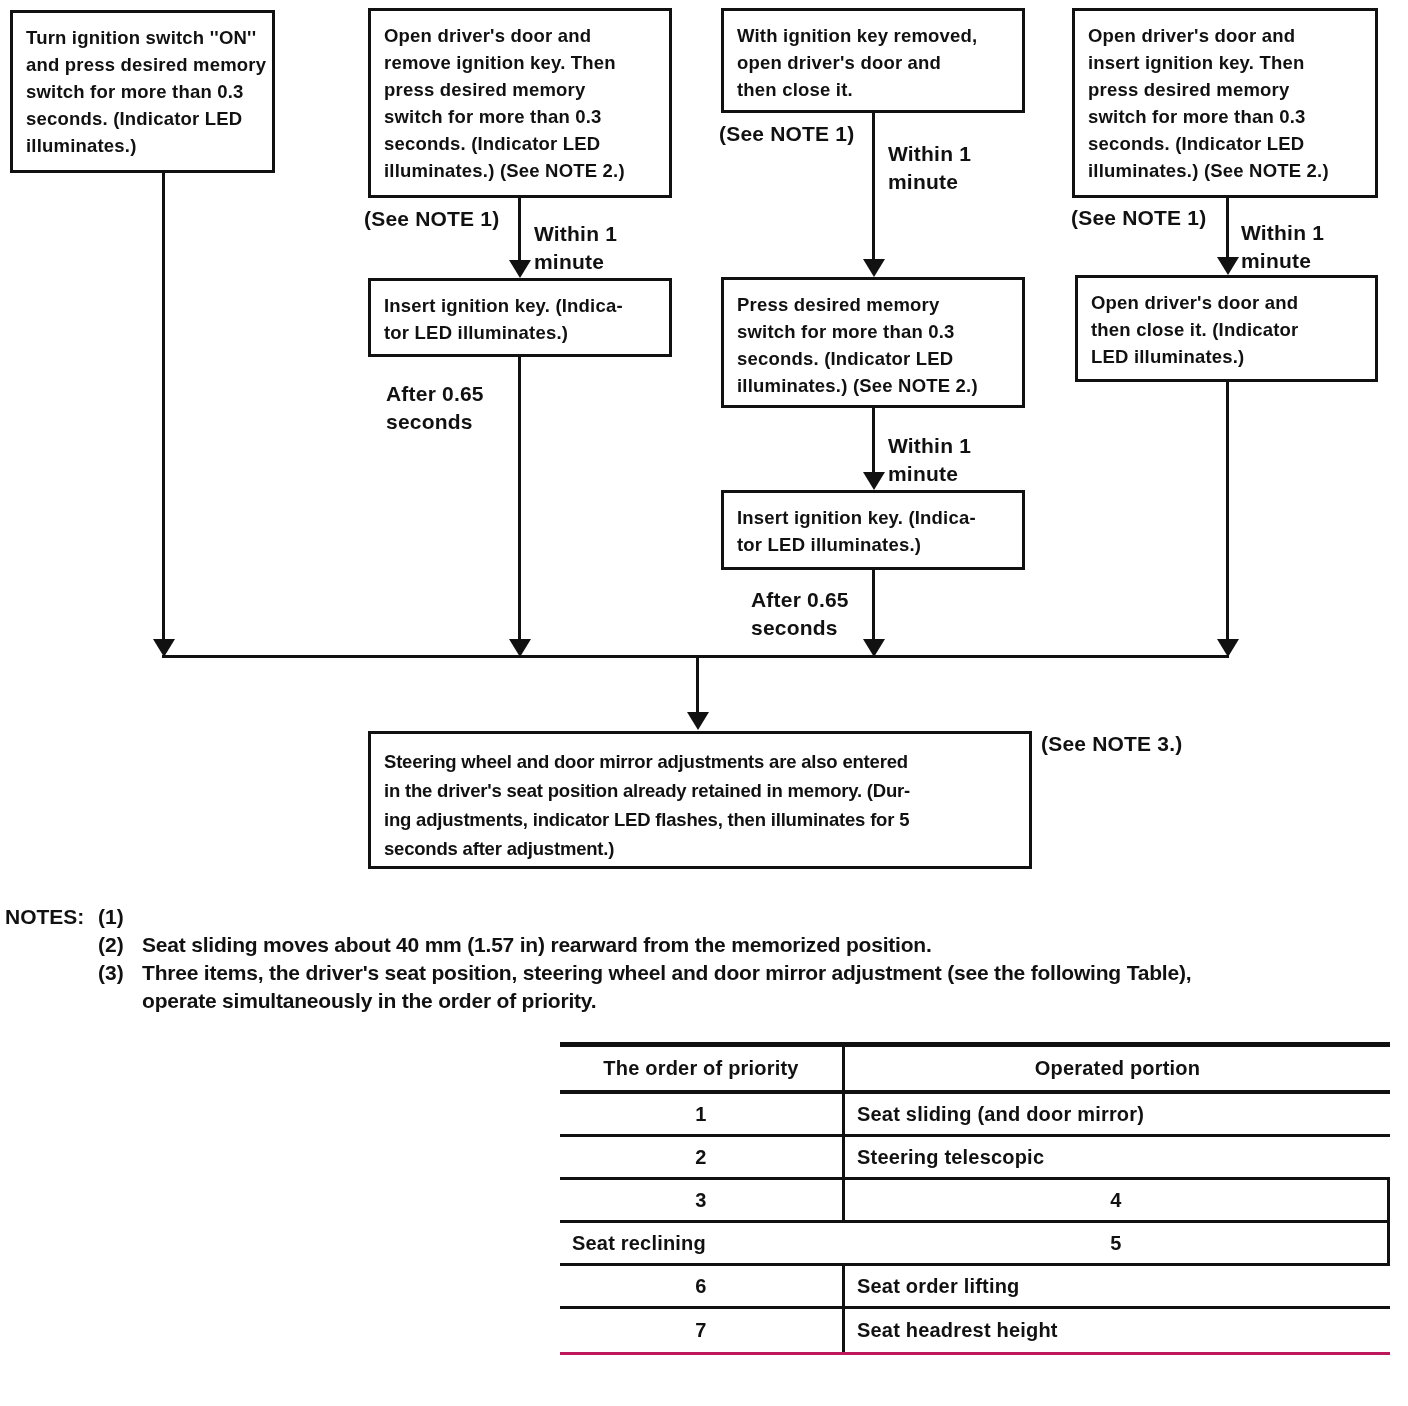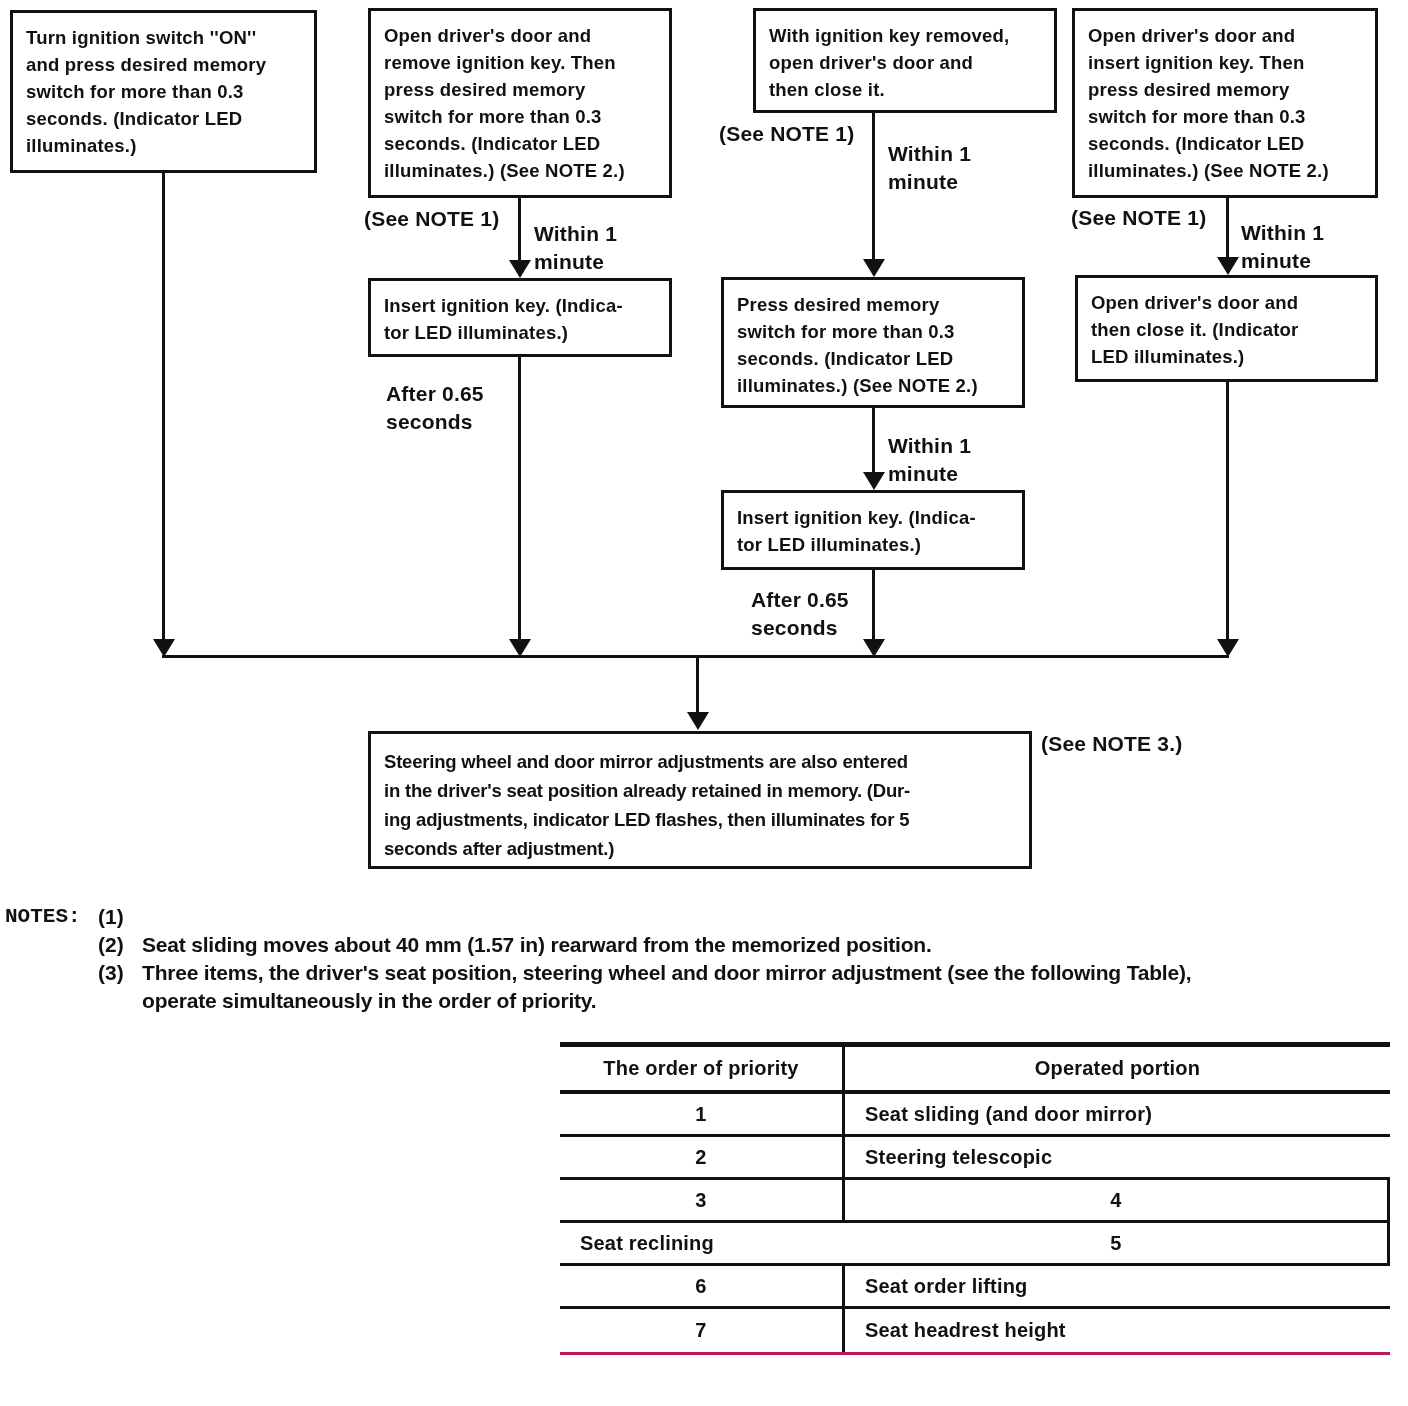--- a/index.html
+++ b/index.html
@@ -37,21 +37,21 @@
   }
   
   .lbl {
     position: absolute;
     font-size: 21px;
     line-height: 28px;
     letter-spacing: 0.2px;
     white-space: pre;
   }
   
-  .notes-heading { position: absolute; font-size: 21px; line-height: 28px; white-space: pre; font-family: Liberation Mono, monospace; }
+  .notes-heading { position: absolute; font-size: 21px; line-height: 28px; white-space: pre; }
   .notes-items { position: absolute; }
   .note-item { display: flex; align-items: flex-start; }
   .note-num { width: 44px; flex: none; font-size: 21px; line-height: 28px; }
   .note-text { font-size: 21px; line-height: 28px; white-space: pre; letter-spacing: -0.2px; }
   
   .ptable {
     position: absolute;
     left: 560px; top: 1042px; width: 830px;
     border-top: 5px solid #111111;
     border-bottom: 3px solid #be185d;
@@ -63,40 +63,40 @@
     box-sizing: border-box;
     border-bottom: 3px solid #111111;
     font-size: 20px;
     display: flex;
     align-items: center;
     height: 43px;
     letter-spacing: 0.2px;
   }
   .pcell.head { height: 47px; border-bottom: 4px solid #111111; justify-content: center; }
   .pcell.num { justify-content: center; border-right: 3px solid #111111; }
-  .pcell.portion { padding-left: 20px; }
+  .pcell.portion { padding-left: 12px; }
   .pcell.last { border-bottom: none; }
 </style>
 </head>
 <body>
 
 <div class="canvas">
 
-  <div class="fbox" style="left:10px; top:10px; width:307px; height:163px;">Turn ignition switch ''ON''
+  <div class="fbox" style="left:10px; top:10px; width:265px; height:163px;">Turn ignition switch ''ON''
 and press desired memory
 switch for more than 0.3
 seconds. (Indicator LED
 illuminates.)</div>
   <div class="fbox" style="left:368px; top:8px; width:304px; height:190px;">Open driver's door and
 remove ignition key. Then
 press desired memory
 switch for more than 0.3
 seconds. (Indicator LED
 illuminates.) (See NOTE 2.)</div>
-  <div class="fbox" style="left:721px; top:8px; width:304px; height:105px;margin-left:32px;">With ignition key removed,
+  <div class="fbox" style="left:721px; top:8px; width:304px; height:105px;">With ignition key removed,
 open driver's door and
 then close it.</div>
   <div class="fbox" style="left:1072px; top:8px; width:306px; height:190px;">Open driver's door and
 insert ignition key. Then
 press desired memory
 switch for more than 0.3
 seconds. (Indicator LED
 illuminates.) (See NOTE 2.)</div>
 
   <div class="fbox" style="left:368px; top:278px; width:304px; height:79px;">Insert ignition key. (Indica-

